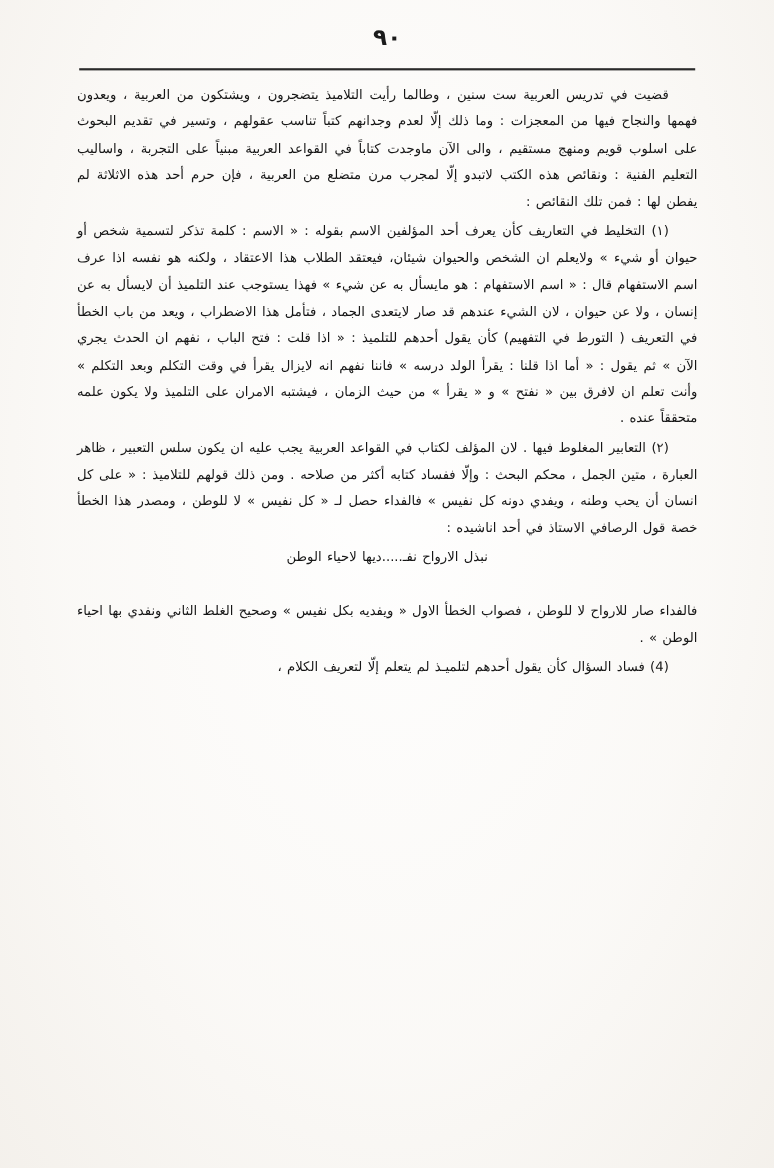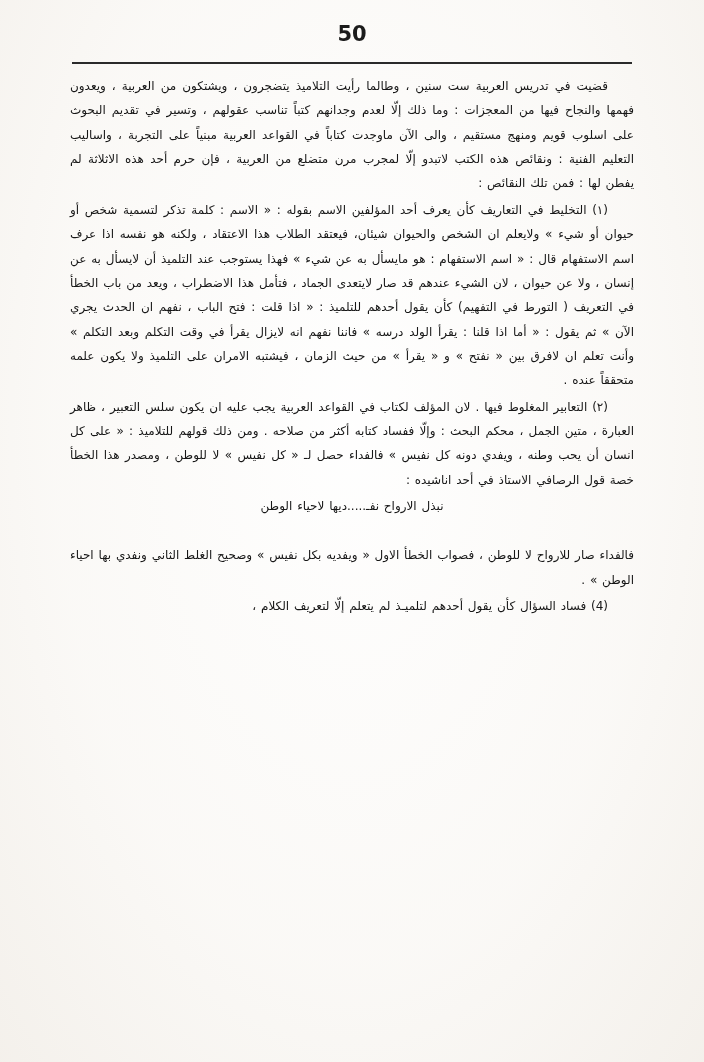--- a/index.html
+++ b/index.html
@@ -145,21 +145,21 @@
     margin-top: -4px;
   }
 </style>
 </head>
 <body>
 
 <div class="page">
   <div class="paper-tint"></div>
 
   <div class="header">
-    <span class="page-number">50</span>
+    <span class="page-number">٩٠</span>
   </div>
 
   <div class="rule"></div>
 
   <div class="body-text">
     <p class="para">قضيت في تدريس العربية ست سنين ، وطالما رأيت التلاميذ يتضجرون ، ويشتكون من العربية ، ويعدون فهمها والنجاح فيها من المعجزات : وما ذلك إلّا لعدم وجدانهم كتباً تناسب عقولهم ، وتسير في تقديم البحوث على اسلوب قويم ومنهج مستقيم ، والى الآن ماوجدت كتاباً في القواعد العربية مبنياً على التجربة ، واساليب التعليم الفنية : ونقائص هذه الكتب لاتبدو إلّا لمجرب مرن متضلع من العربية ، فإن حرم أحد هذه الاثلاثة لم يفطن لها : فمن تلك النقائص :</p>
     <p class="para">(١) التخليط في التعاريف كأن يعرف أحد المؤلفين الاسم بقوله : « الاسم : كلمة تذكر لتسمية شخص أو حيوان أو شيء » ولايعلم ان الشخص والحيوان شيئان، فيعتقد الطلاب هذا الاعتقاد ، ولكنه هو نفسه اذا عرف اسم الاستفهام قال : « اسم الاستفهام : هو مايسأل به عن شيء » فهذا يستوجب عند التلميذ أن لايسأل به عن إنسان ، ولا عن حيوان ، لان الشيء عندهم قد صار لايتعدى الجماد ، فتأمل هذا الاضطراب ، ويعد من باب الخطأ في التعريف ( التورط في التفهيم) كأن يقول أحدهم للتلميذ : « اذا قلت : فتح الباب ، نفهم ان الحدث يجري الآن » ثم يقول : « أما اذا قلنا : يقرأ الولد درسه » فاننا نفهم انه لايزال يقرأ في وقت التكلم وبعد التكلم » وأنت تعلم ان لافرق بين « نفتح » و « يقرأ » من حيث الزمان ، فيشتبه الامران على التلميذ ولا يكون علمه متحققاً عنده .</p>
     <p class="para">(٢) التعابير المغلوط فيها . لان المؤلف لكتاب في القواعد العربية يجب عليه ان يكون سلس التعبير ، ظاهر العبارة ، متين الجمل ، محكم البحث : وإلّا ففساد كتابه أكثر من صلاحه . ومن ذلك قولهم للتلاميذ : « على كل انسان أن يحب وطنه ، ويفدي دونه كل نفيس » فالفداء حصل لـ « كل نفيس » لا للوطن ، ومصدر هذا الخطأ خصة قول الرصافي الاستاذ في أحد اناشيده :</p>
     <p class="para verse">نبذل الارواح نفـ.....ديها لاحياء الوطن</p>
     <p class="para center-ish">فالفداء صار للارواح لا للوطن ، فصواب الخطأ الاول « ويفديه بكل نفيس » وصحيح الغلط الثاني ونفدي بها احياء الوطن » .</p>

